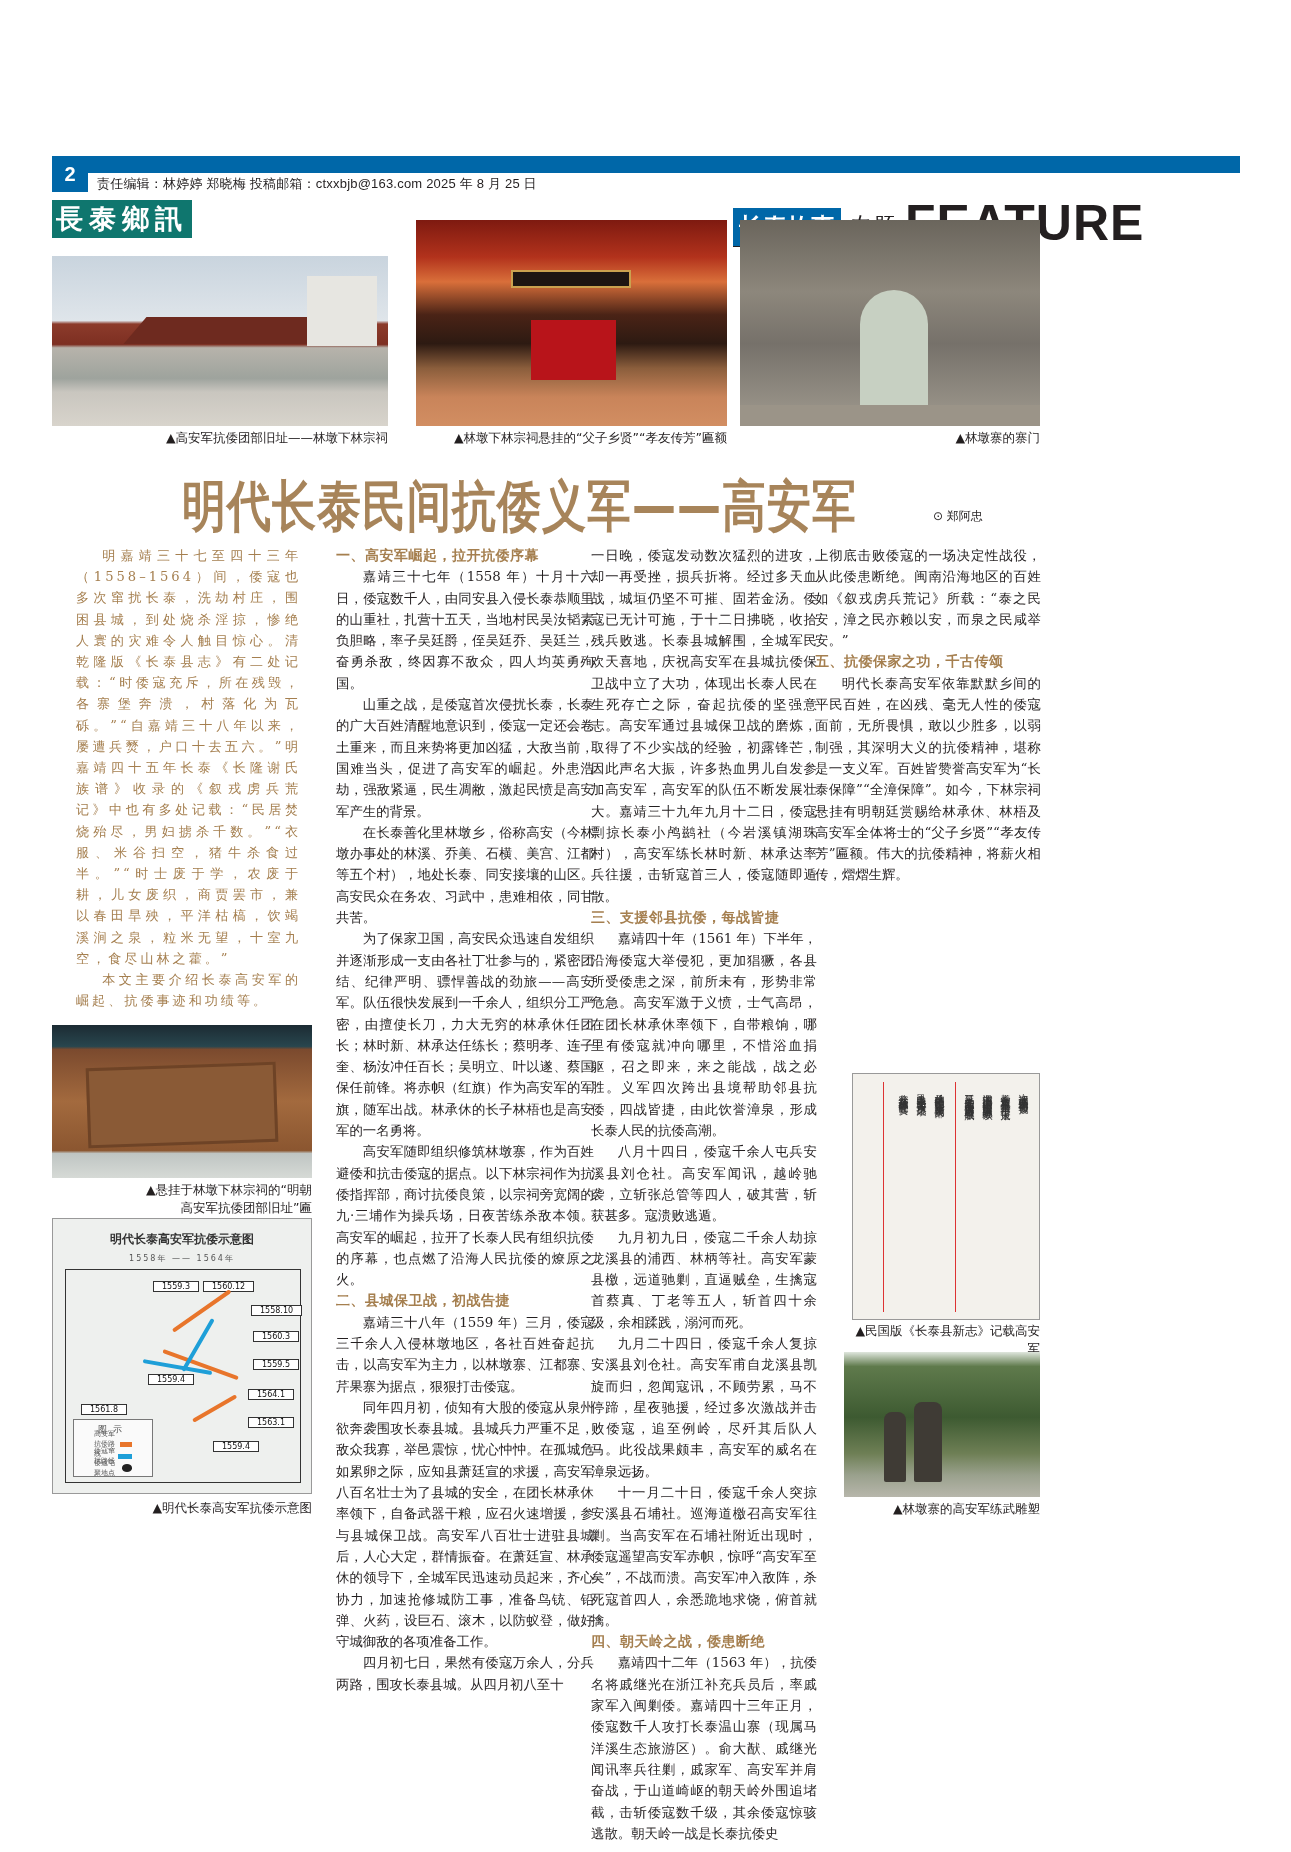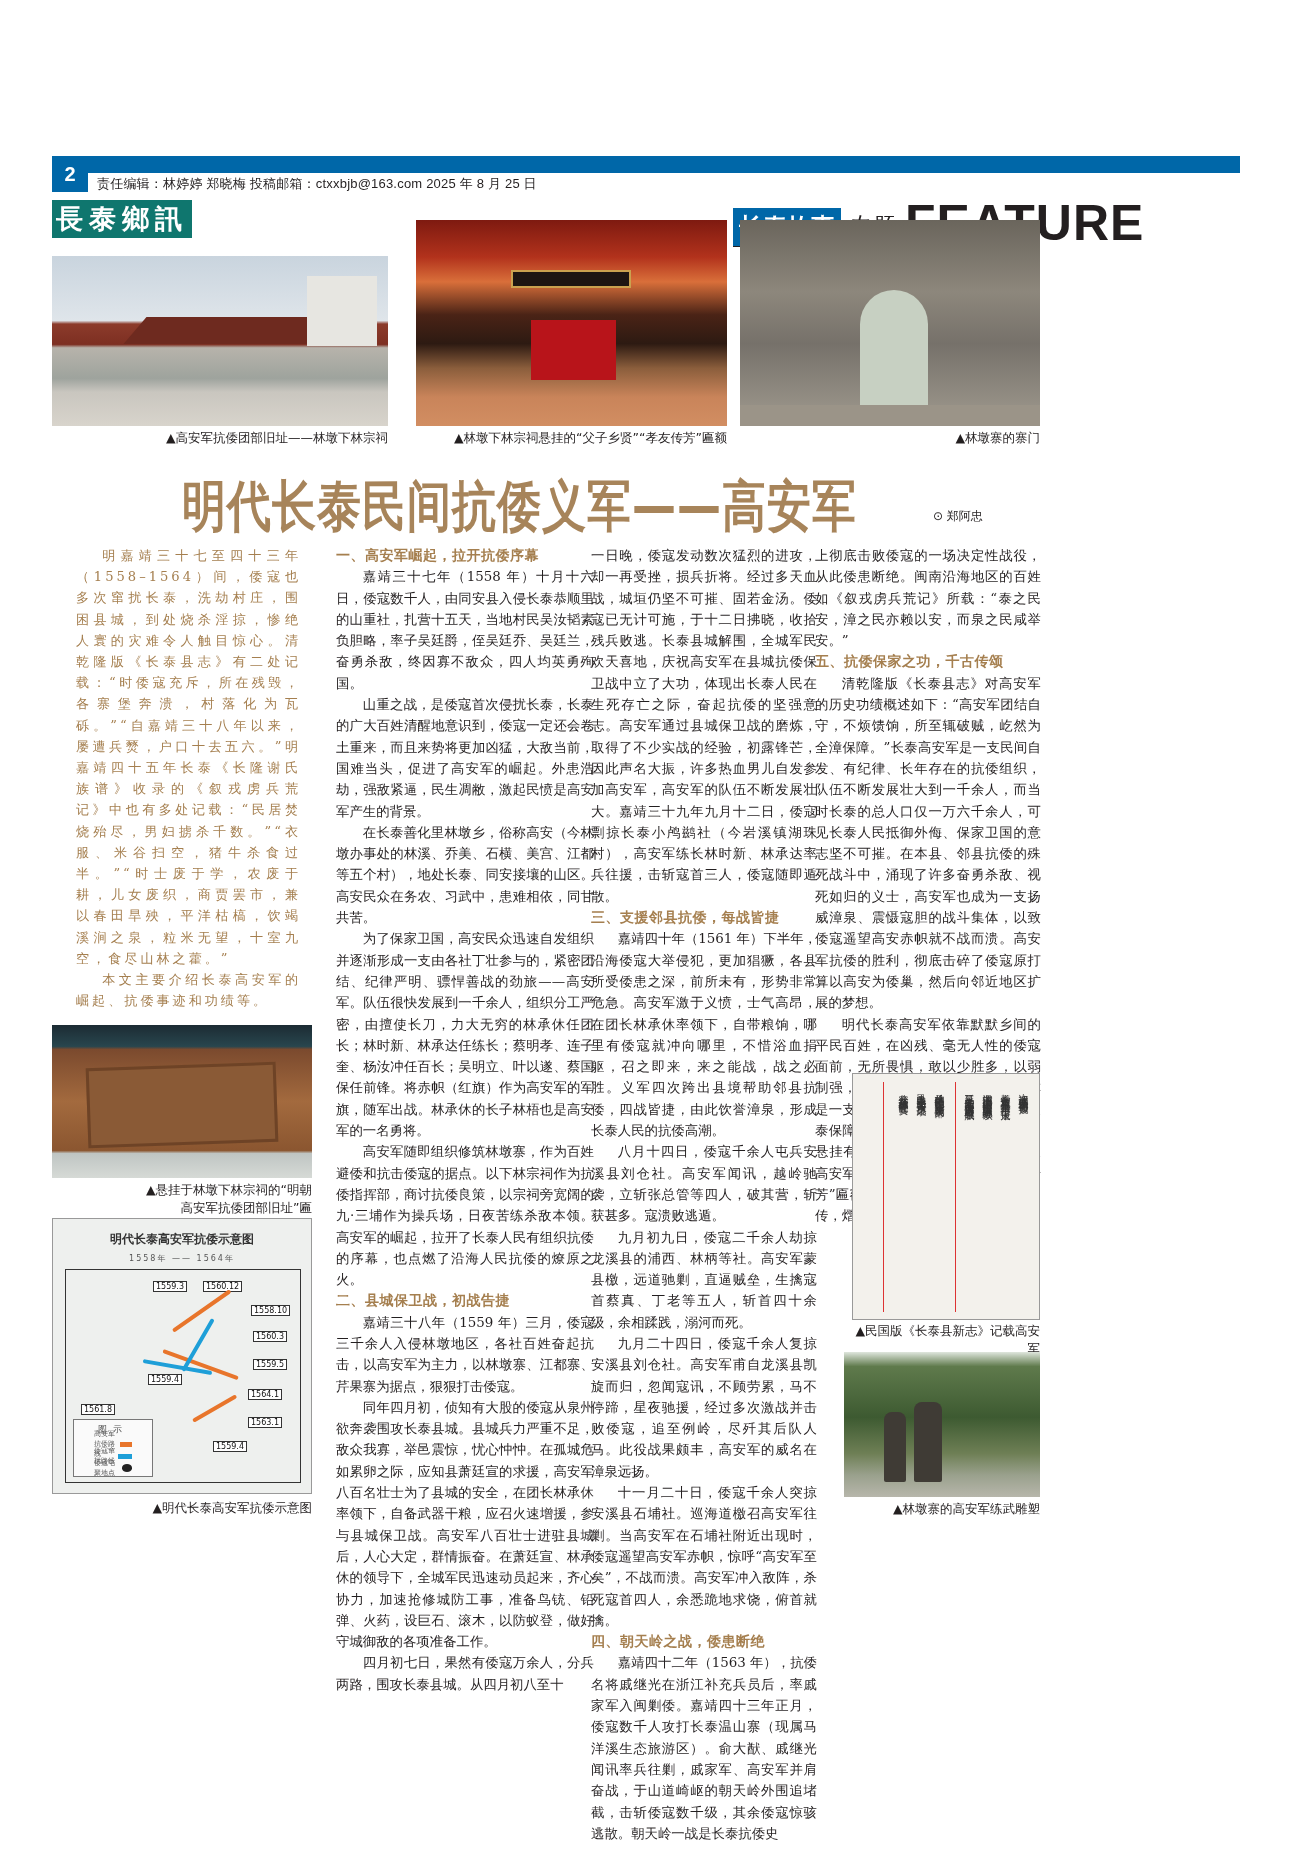--- a/index.html
+++ b/index.html
@@ -61,21 +61,21 @@
   
   #photo-plaque-old { left:52px; top:1025px; width:260px; height:153px;
     background:linear-gradient(180deg,#1c2b33 0%,#28464e 14%,#7b4a2e 16%,#a36a3e 50%,#8b5630 82%,#bfc5c3 84%,#d6dad6 100%); }
   #photo-plaque-old .board { position:absolute; left:35px; top:40px; width:190px; height:80px; background:#8a5a36; border:3px solid #6e4326; transform:rotate(-2deg); }
 
   #photo-map { left:52px; top:1218px; width:260px; height:276px; background:#eef0ee; border:1px solid #999; }
   #photo-map .map-title { position:absolute; left:0; width:100%; top:12px; text-align:center; font-family:"DejaVu Serif",serif; font-weight:bold; font-size:12px; color:#333; }
   #photo-map .map-years { position:absolute; left:0; width:100%; top:34px; text-align:center; font-family:"DejaVu Sans",sans-serif; font-size:8px; color:#555; letter-spacing:2px; }
   #photo-map .frame { position:absolute; left:12px; top:50px; width:236px; height:214px; border:1.5px solid #333; }
   #photo-map .arrow { position:absolute; height:4px; border-radius:2px; transform-origin:left center; }
-  #photo-map .tag { position:absolute; font-family:"DejaVu Sans",sans-serif; font-size:8px; border:1px solid #333; background:#fff; padding:0 2px; color:#111; }
+  #photo-map .tag { position:absolute; font-family:"DejaVu Sans",sans-serif; font-size:8px; border:1px solid #333; background:#fff; padding:0 8px; color:#111; }
   #photo-map .legend { position:absolute; left:20px; top:200px; width:80px; height:58px; border:1px solid #777; background:#fafafa; font-family:"DejaVu Sans",sans-serif; font-size:7px; color:#555; padding:3px 20px; }
   #photo-map .legend-title { text-align:center; font-size:9px; letter-spacing:6px; margin-bottom:2px; }
   .lg-row { display:flex; align-items:center; justify-content:space-between; height:12px; }
   .lg-sw { width:24px; height:5px; }
 
   
   #photo-record { left:852px; top:1073px; width:188px; height:247px; background:#f3f1ec; border:1px solid #999; }
   #photo-record .vtext { position:absolute; top:12px; writing-mode:vertical-rl; font-family:"DejaVu Serif",serif; font-size:10px; line-height:12px; color:#333; letter-spacing:1px; }
   #photo-record .redline { position:absolute; top:8px; width:1px; height:230px; background:#d33; }
 
@@ -189,21 +189,20 @@
   <p>九月初九日，倭寇二千余人劫掠龙溪县的浦西、林柄等社。高安军蒙县檄，远道驰剿，直逼贼垒，生擒寇首蔡真、丁老等五人，斩首四十余级，余相蹂践，溺河而死。</p>
   <p>九月二十四日，倭寇千余人复掠安溪县刘仓社。高安军甫自龙溪县凯旋而归，忽闻寇讯，不顾劳累，马不停蹄，星夜驰援，经过多次激战并击败倭寇，追至例岭，尽歼其后队人马。此役战果颇丰，高安军的威名在漳泉远扬。</p>
   <p>十一月二十日，倭寇千余人突掠安溪县石埔社。巡海道檄召高安军往剿。当高安军在石埔社附近出现时，倭寇遥望高安军赤帜，惊呼“高安军至矣”，不战而溃。高安军冲入敌阵，杀死寇首四人，余悉跪地求饶，俯首就擒。</p>
   <h3>四、朝天岭之战，倭患断绝</h3>
   <p>嘉靖四十二年（1563 年），抗倭名将戚继光在浙江补充兵员后，率戚家军入闽剿倭。嘉靖四十三年正月，倭寇数千人攻打长泰温山寨（现属马洋溪生态旅游区）。俞大猷、戚继光闻讯率兵往剿，戚家军、高安军并肩奋战，于山道崎岖的朝天岭外围追堵截，击斩倭寇数千级，其余倭寇惊骇逃散。朝天岭一战是长泰抗倭史</p>
 </div>
 
 <div class="col" id="col-3">
   <p style="text-indent:0;">上彻底击败倭寇的一场决定性战役，从此倭患断绝。闽南沿海地区的百姓如《叙戎虏兵荒记》所载：“泰之民安，漳之民亦赖以安，而泉之民咸举安。”</p>
   <h3>五、抗倭保家之功，千古传颂</h3>
-  <p>清乾隆版《长泰县志》对高安军的历史功绩概述如下：“高安军团结自守，不烦馈饷，所至辄破贼，屹然为全漳保障。”长泰高安军是一支民间自发、有纪律、长年存在的抗倭组织，队伍不断发展壮大到一千余人，而当时长泰的总人口仅一万六千余人，可见长泰人民抵御外侮、保家卫国的意志坚不可摧。在本县、邻县抗倭的殊死战斗中，涌现了许多奋勇杀敌、视死如归的义士，高安军也成为一支扬威漳泉、震慑寇胆的战斗集体，以致倭寇遥望高安赤帜就不战而溃。高安军抗倭的胜利，彻底击碎了倭寇原打算以高安为倭巢，然后向邻近地区扩展的梦想。</p>
   <p>明代长泰高安军依靠默默乡间的平民百姓，在凶残、毫无人性的倭寇面前，无所畏惧，敢以少胜多，以弱制强，其深明大义的抗倭精神，堪称是一支义军。百姓皆赞誉高安军为“长泰保障”“全漳保障”。如今，下林宗祠悬挂有明朝廷赏赐给林承休、林梧及高安军全体将士的“父子乡贤”“孝友传芳”匾额。伟大的抗倭精神，将薪火相传，熠熠生辉。</p>
 </div>
 
 <div class="photo" id="photo-record">
   <div class="vtext" style="right:10px;">次遽敌之遁至例前嶺长擾</div>
   <div class="vtext" style="right:28px;">长泰宏遁境兵连巢年十一月二十日寇千人</div>
   <div class="vtext" style="right:46px;">溪渾鄉不謀遇泪禦中書陰謀泉縣總令以</div>
   <div class="vtext" style="right:64px;">延見三之處人間遂與後之方遇勇敢破賊</div>
   <div class="redline" style="left:102px;"></div>
   <div class="vtext" style="right:94px;">林承休圍也明以兵守泉寨未幾兵部</div>

